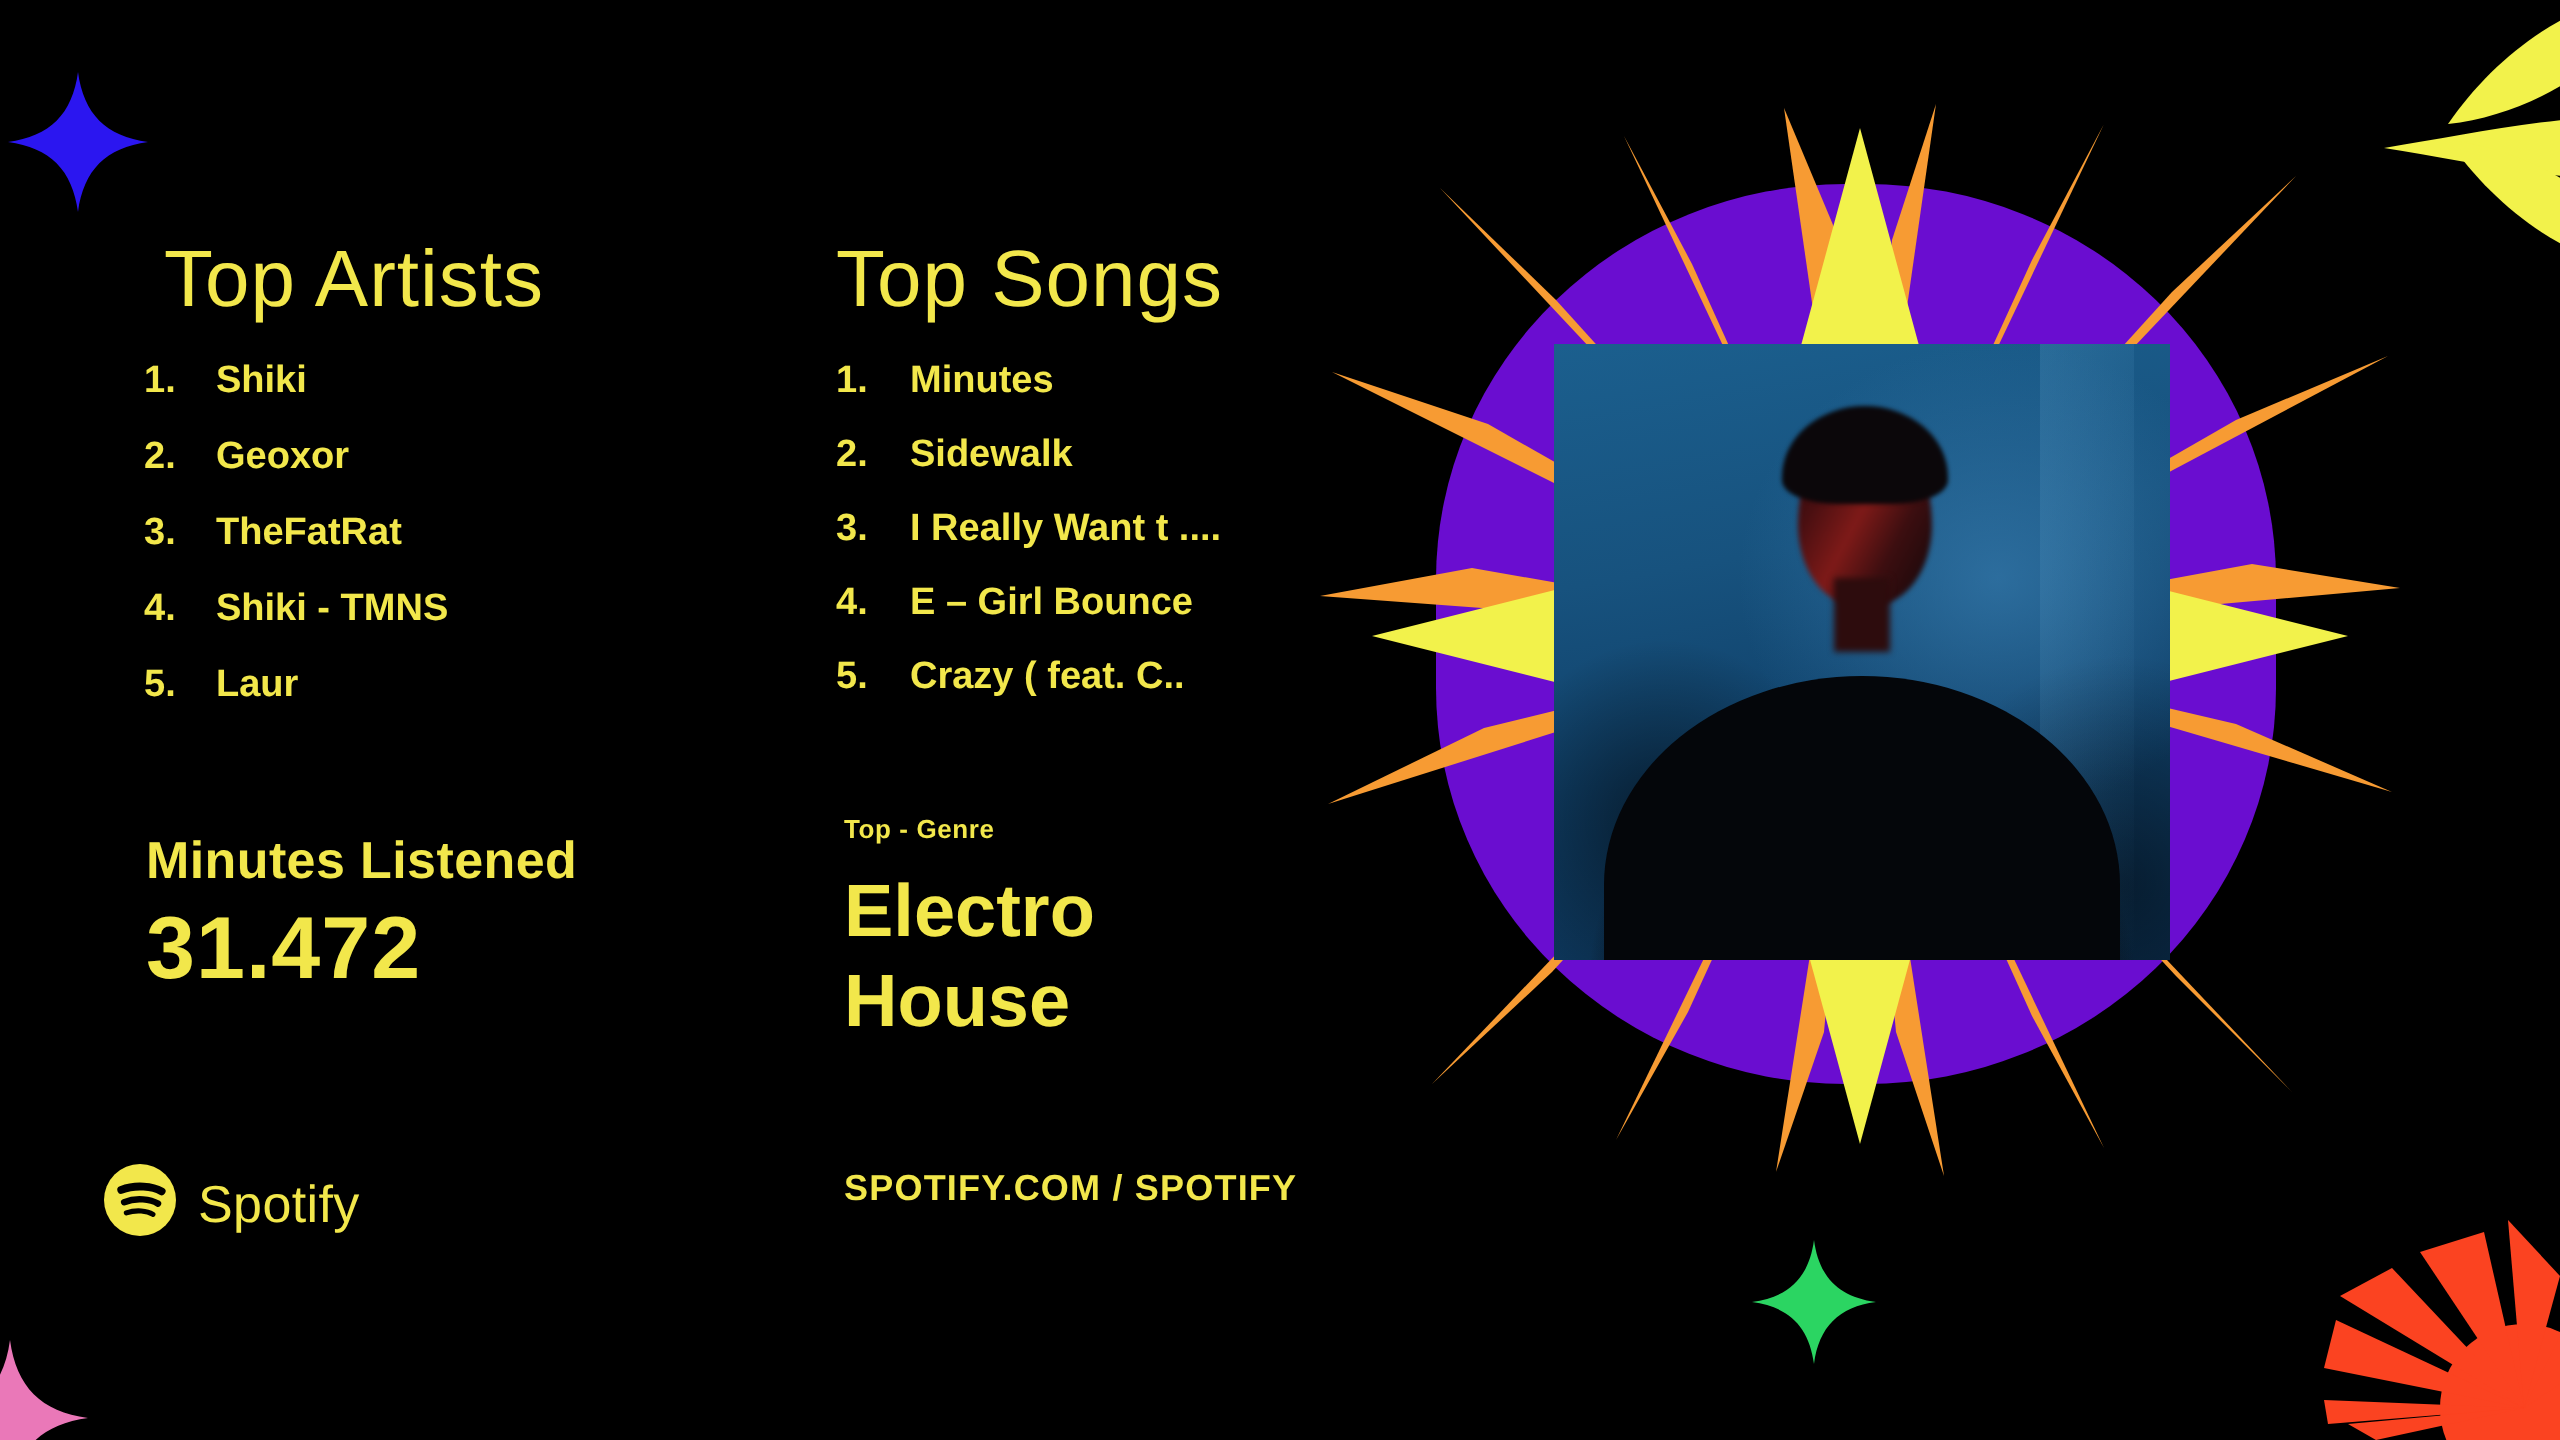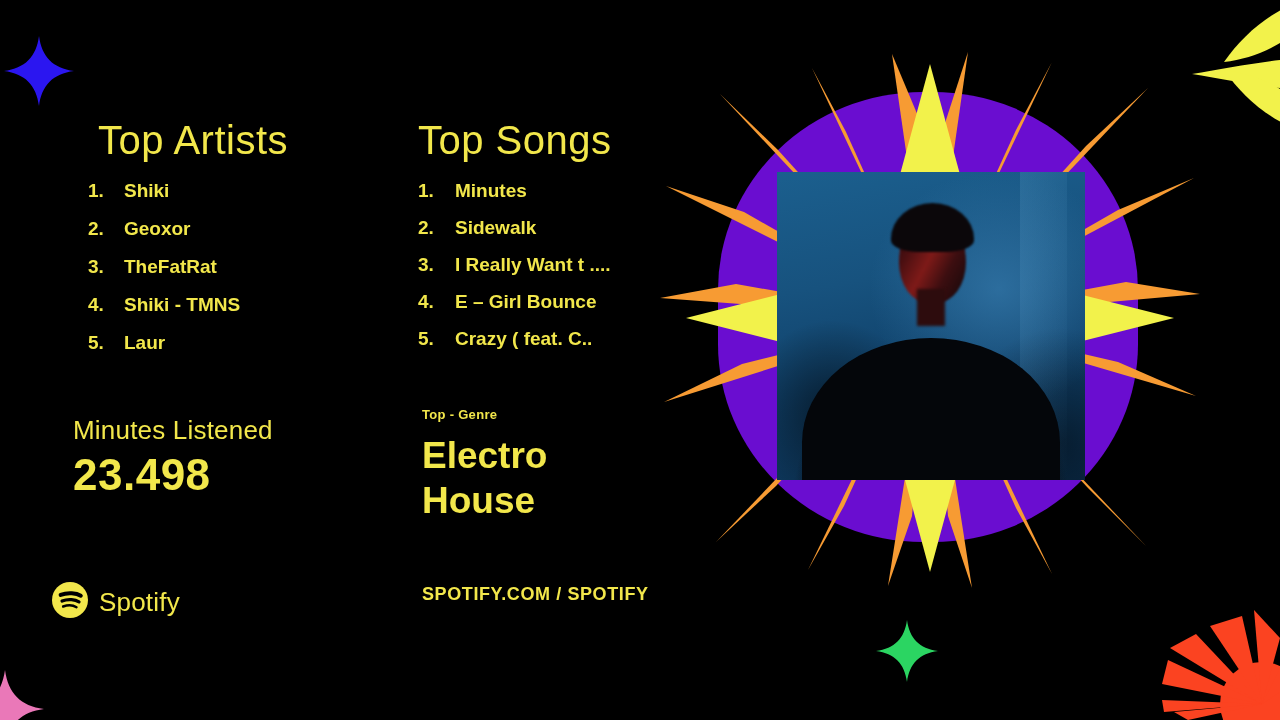--- a/index.html
+++ b/index.html
@@ -93,21 +93,21 @@
     background:#2d0c0d;
     filter:blur(1.6px);
   }
   #album-art .ph-fold {
     position:absolute;
     right:6%; top:0; width:15%; height:100%;
     background:linear-gradient(100deg, rgba(98,168,212,.22) 0%, rgba(98,168,212,0) 100%);
   }
 
   
-  #col-artists { position:absolute; left:88px; top:118px; width:320px; }
+  #col-artists { position:absolute; left:72px; top:118px; width:320px; }
   #col-songs   { position:absolute; left:418px; top:118px; width:260px; }
 
   .col-heading {
     color:#F2E74B;
     font-size:40px;
     font-weight:400;
     letter-spacing:.5px;
     white-space:nowrap;
   }
   #col-artists .col-heading { margin-left:10px; }
@@ -124,21 +124,21 @@
   }
   .rank-num { width:36px; flex:0 0 36px; }
   #col-songs .rank-list li { margin-bottom:15px; }
   #col-songs .rank-num { width:37px; flex:0 0 37px; }
 
   
   #minutes-block { position:absolute; left:73px; top:415px; }
   #minutes-label {
     color:#F2E74B;
     font-size:26px;
-    font-weight:400;
+    font-weight:700;
     letter-spacing:.2px;
     text-align:right;
   }
   #minutes-value {
     color:#F2E74B;
     font-size:44px;
     font-weight:bold;
     margin-top:4px;
     letter-spacing:.5px;
   }
@@ -316,21 +316,21 @@
       </li>
       <li>
         <span class="rank-num">5.</span>
         <span>Crazy ( feat. C..</span>
       </li>
     </ul>
   </div>
 
   <div id="minutes-block">
     <div id="minutes-label">Minutes Listened</div>
-    <div id="minutes-value">23.498</div>
+    <div id="minutes-value">31.472</div>
   </div>
 
   <div id="genre-block">
     <div id="genre-label">Top - Genre</div>
     <div id="genre-value">Electro House</div>
   </div>
 
   <div id="brand">
     <svg id="spotify-mark" viewBox="0 0 100 100">
       <circle cx="50" cy="50" r="50" fill="#F2E74B"></circle>

